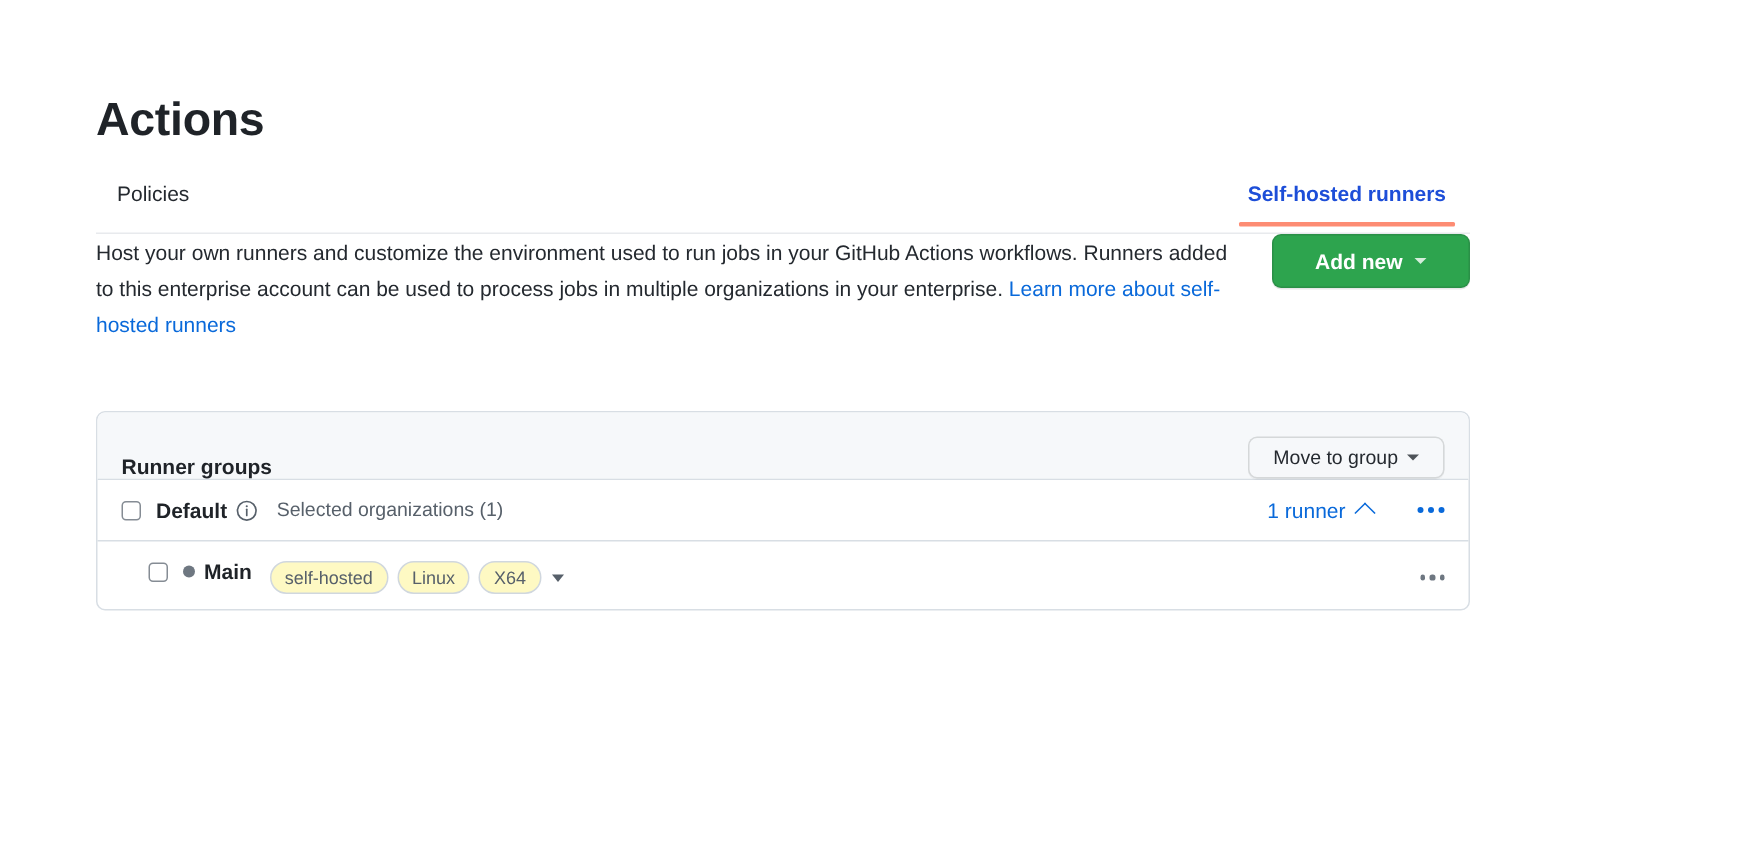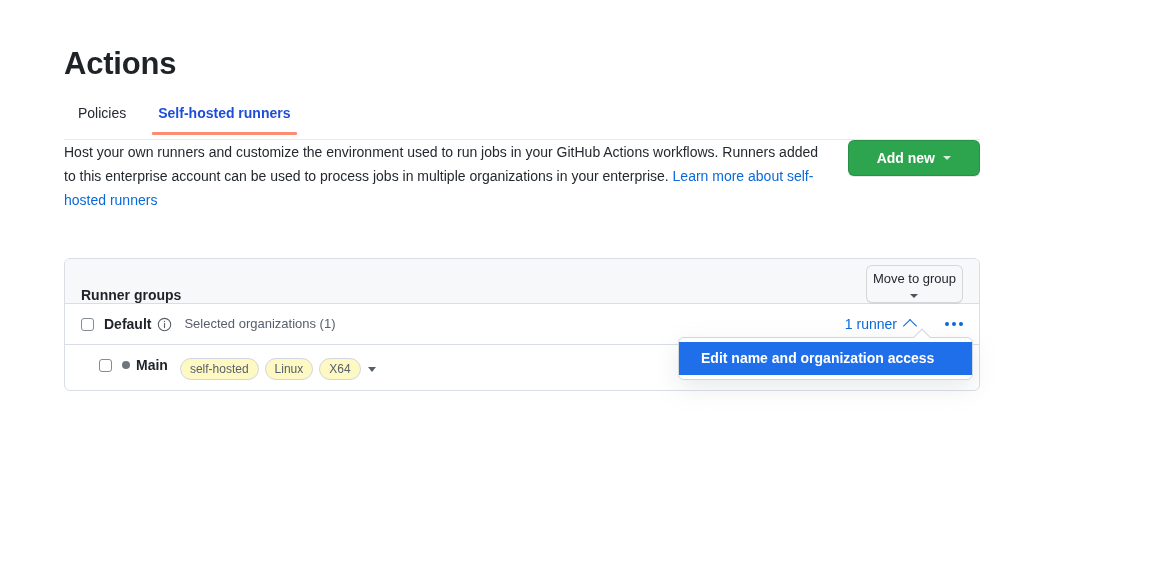--- a/index.html
+++ b/index.html
@@ -16,21 +16,21 @@
   .page {
     position: relative;
     width: 1164px;
     height: 578px;
     background: #ffffff;
   }
 
   .content {
     position: absolute;
     left: 64px;
-    top: 0;
+    top: 16px;
     width: 916px;
   }
 
   
   .page-title {
     font-size: 31px;
     font-weight: 600;
     letter-spacing: -0.2px;
     color: #1f2328;
     padding-top: 44px;
@@ -38,20 +38,21 @@
   }
 
   
   .tabnav {
     margin-top: 20px;
     border-bottom: 1px solid #e8eaed;
     height: 36px;
     display: flex;
     align-items: flex-start;
     gap: 0;
+    justify-content: space-between;
   }
   .tab {
     position: relative;
     font-size: 14px;
     line-height: 18px;
     color: #24292f;
     padding: 0 16px 12px 16px;
     cursor: pointer;
     white-space: nowrap;
     background: none;
@@ -145,28 +146,27 @@
     font-weight: 600;
     color: #1f2328;
   }
   .btn-default {
     background: #f6f8fa;
     border: 1px solid rgba(27,31,36,0.15);
     border-radius: 6px;
     font-size: 13px;
     line-height: 18px;
     color: #24292f;
-    padding: 4px 6px;
+    padding: 4px 16px;
     cursor: pointer;
     display: inline-flex;
     align-items: center;
     gap: 6px;
     font-family: inherit;
     box-shadow: 0 1px 0 rgba(27,31,36,0.04);
-    flex-direction: column;
   }
 
   
   .row {
     position: relative;
     border-bottom: 1px solid #d8dee4;
     display: flex;
     align-items: flex-start;
     justify-content: space-between;
     padding: 10px 16px 10px 16px;
@@ -392,24 +392,20 @@
             <span>1 runner</span>
             <span class="chevron-up"></span>
           </span>
           <span class="kebab">
             <i></i>
             <i></i>
             <i></i>
           </span>
         </div>
 
-        <div class="dropdown">
-          <span class="dropdown-caret"></span>
-          <div class="dropdown-item active">Edit name and organization access</div>
-        </div>
       </div>
 
       <div class="row row-indent">
         <div class="row-left">
           <span class="checkbox"></span>
           <div class="row-body">
             <div class="row-title-line">
               <span class="status-dot"></span>
               <span class="row-title">Main</span>
             </div>

